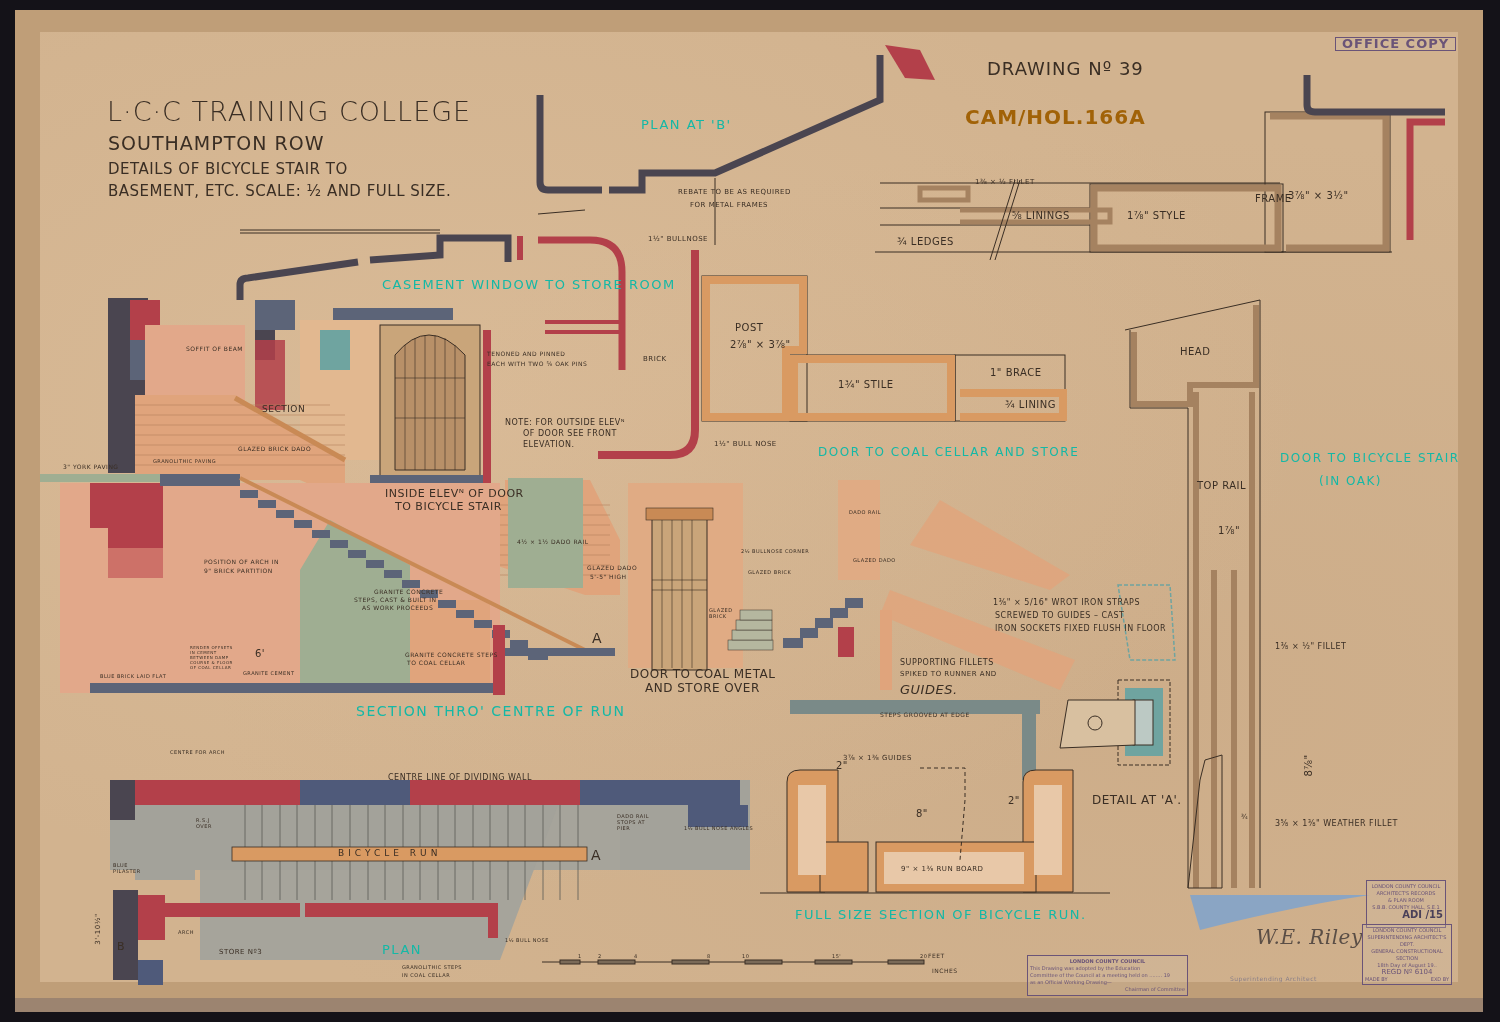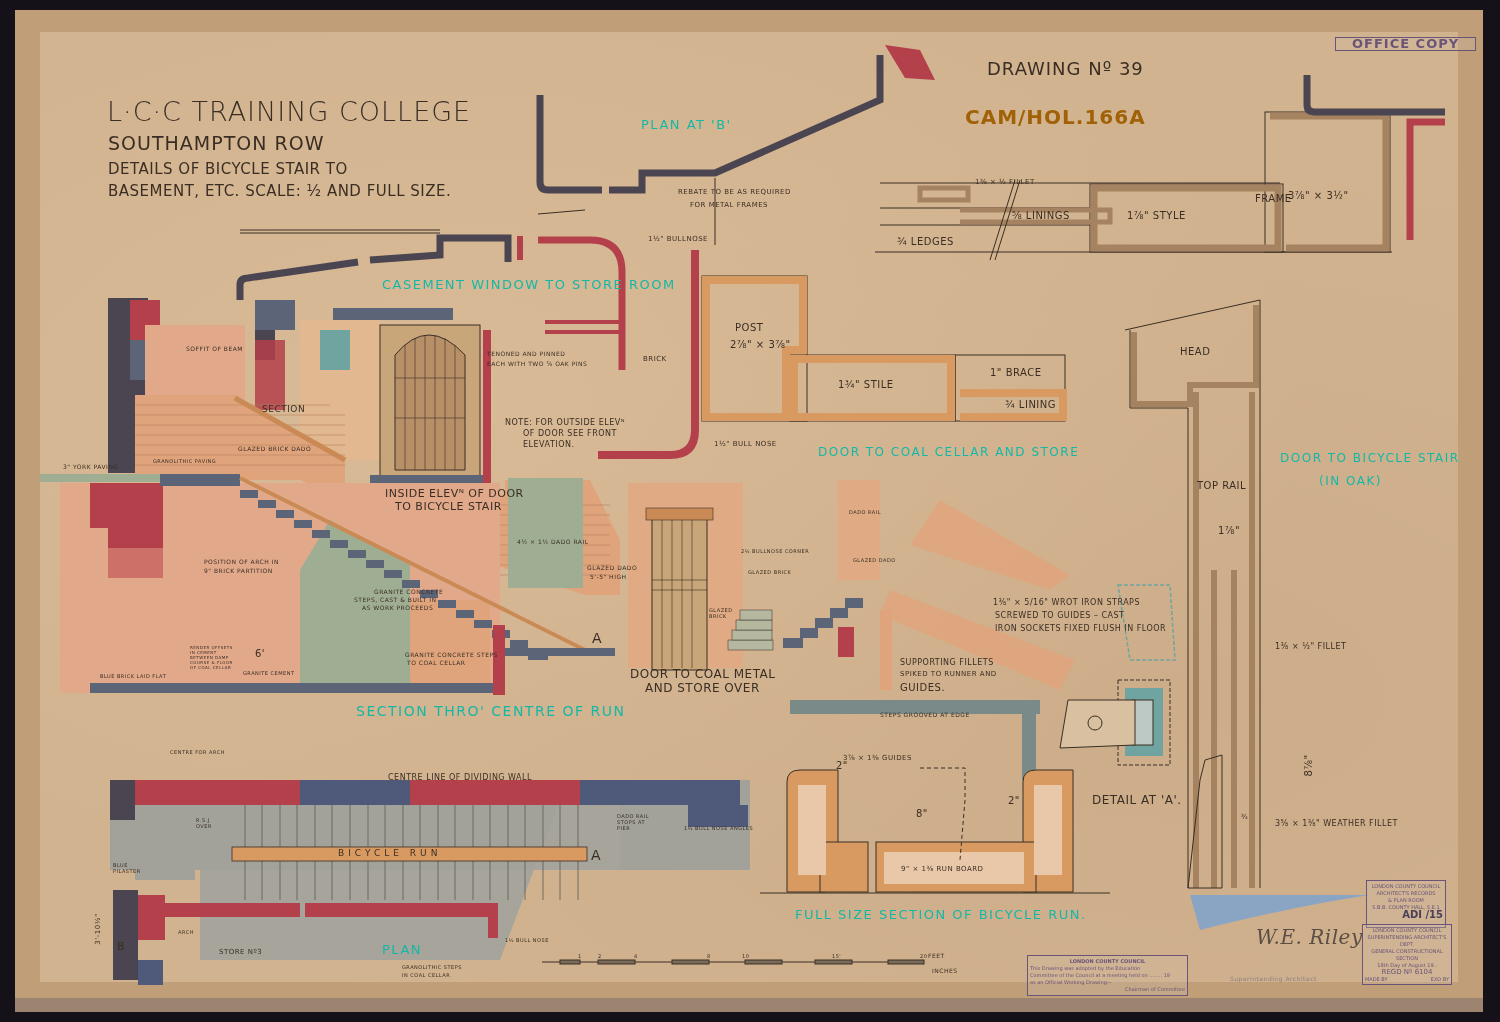--- a/index.html
+++ b/index.html
@@ -10,21 +10,21 @@
                      radial-gradient(ellipse at 80% 70%, rgba(190,155,120,0.25), transparent 60%);}
   .t{position:absolute;color:#3a2e24;white-space:nowrap;letter-spacing:0.5px;}
   .sm{font-size:7px;}
   .md{font-size:10px;}
   .cap{position:absolute;color:#14b8a6;white-space:nowrap;font-size:13px;letter-spacing:1.5px;}
   .title1{font-size:27px;letter-spacing:1px;font-weight:300;}
   .title2{font-size:19px;letter-spacing:1px;}
   .title3{font-size:15px;letter-spacing:0.5px;}
   svg{position:absolute;left:0;top:0;}
   .stamp{position:absolute;border:1.5px solid #6a5478;color:#6a5478;font-size:7px;line-height:10px;text-align:center;padding:2px;background:rgba(210,190,170,0.3);}
-  .stamp-office{font-size:13px;font-weight:bold;letter-spacing:1px;padding:1px 16px;}
+  .stamp-office{font-size:13px;font-weight:bold;letter-spacing:1px;padding:1px 6px;}
 </style>
 </head>
 <body>
 
 <div class="sheet">
 <div class="paper"></div>
 </div>
 
 <svg width="1500" height="1022">
 
@@ -345,21 +345,21 @@
 <div class="t sm" style="left:849px;top:509px;font-size:5px;">DADO RAIL</div>
 <div class="t sm" style="left:853px;top:557px;font-size:5px;">GLAZED DADO</div>
 <div class="t" style="left:630px;top:667px;font-size:12px;letter-spacing:0.5px;">DOOR TO COAL METAL</div>
 <div class="t" style="left:645px;top:681px;font-size:12px;letter-spacing:0.5px;">AND STORE OVER</div>
 
 <div class="t sm" style="left:993px;top:598px;font-size:8px;">1⅜" × 5/16" WROT IRON STRAPS</div>
 <div class="t sm" style="left:995px;top:611px;font-size:8px;">SCREWED TO GUIDES – CAST</div>
 <div class="t sm" style="left:995px;top:624px;font-size:8px;">IRON SOCKETS FIXED FLUSH IN FLOOR</div>
 <div class="t sm" style="left:900px;top:658px;font-size:8px;">SUPPORTING FILLETS</div>
 <div class="t sm" style="left:900px;top:670px;font-size:7px;">SPIKED TO RUNNER AND</div>
-<div class="t sm" style="left:900px;top:682px;font-size:10px;">GUIDES.</div>
+<div class="t sm" style="left:900px;top:682px;font-size:13px;font-style:italic;">GUIDES.</div>
 <div class="t sm" style="left:880px;top:711px;font-size:6px;">STEPS GROOVED AT EDGE</div>
 <div class="t" style="left:1092px;top:793px;font-size:12px;letter-spacing:0.5px;">DETAIL AT 'A'.</div>
 
 <div class="t sm" style="left:843px;top:754px;font-size:7px;">3⅞ × 1⅜ GUIDES</div>
 <div class="t sm" style="left:901px;top:865px;font-size:7px;">9" × 1⅜ RUN BOARD</div>
 <div class="t md" style="left:916px;top:808px;">8"</div>
 <div class="t md" style="left:1008px;top:795px;">2"</div>
 <div class="t md" style="left:836px;top:760px;">2"</div>
 <div class="cap" style="left:795px;top:907px;font-size:13px;">FULL SIZE SECTION OF BICYCLE RUN.</div>
 

